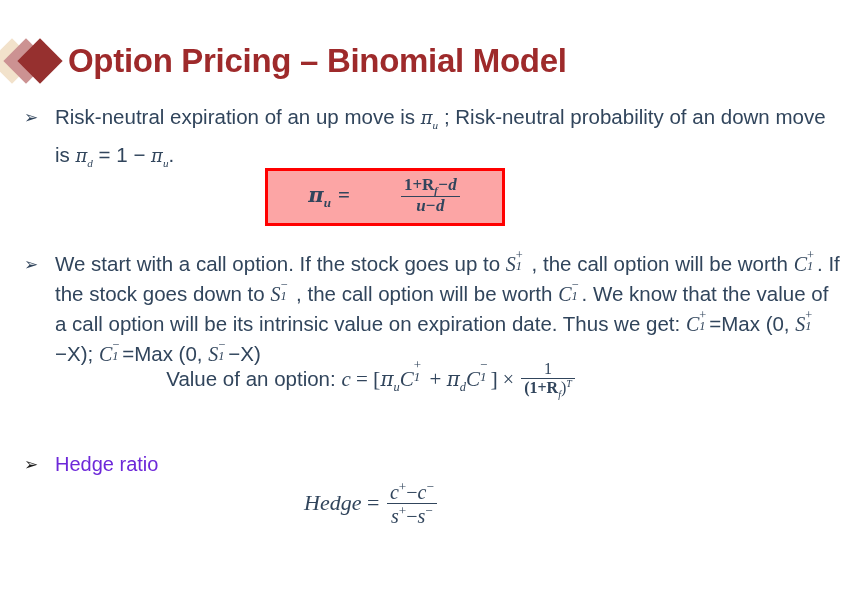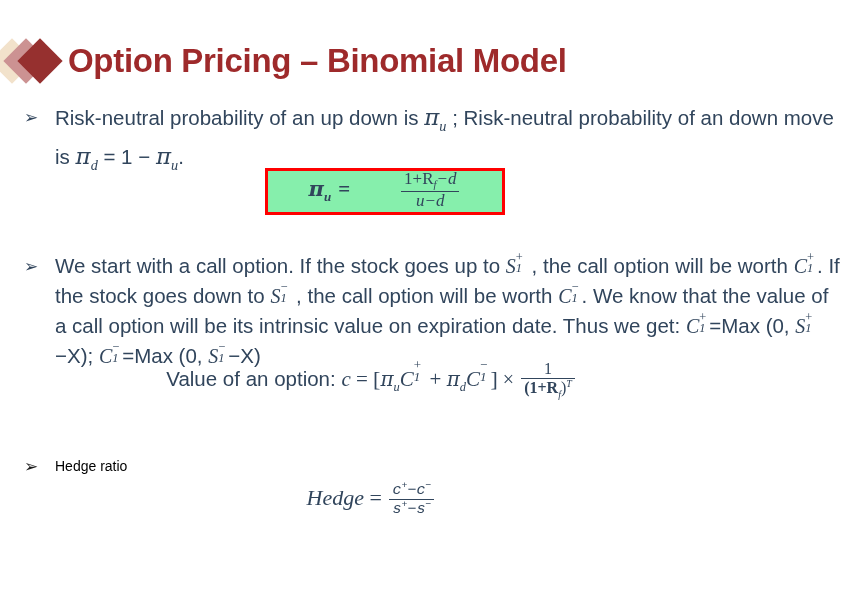--- a/index.html
+++ b/index.html
@@ -78,59 +78,59 @@
   .bullet-mark.dark { color: #1a1a1a; }
 
   .bullet-text {
     flex: 1 1 auto;
     font-family: "Liberation Sans", sans-serif;
     font-size: 20.5px;
     line-height: 30px;
     color: #31455c;
     text-align: left;
   }
-  .bullet-text.plain { color: #000000; font-size: 14px; }
+  .bullet-text.plain { color: #6d28d9; font-size: 20px; }
 
   
   .mi {
     font-family: "Liberation Serif", serif;
     font-style: italic;
     font-size: 20px;
   }
   .mi-b {
     font-family: "Liberation Serif", serif;
     font-style: italic;
     font-size: 20px;
     font-weight: bold;
   }
   .pi {
     font-family: "DejaVu Serif", serif;
     font-style: italic;
-    font-size: 23px;
+    font-size: 18px;
   }
   sub.s, sup.s {
     font-size: 0.62em;
     font-style: italic;
     font-family: "Liberation Serif", serif;
   }
   sup.sgn { font-size: 0.66em; font-style: normal; }
   .updn { position: relative; display: inline-block; }
   .updn > .p { position: absolute; left: 0; top: -0.72em; font-size: 0.62em; font-style: normal;}
   .updn > .b { position: absolute; left: 0; top: 0.18em; font-size: 0.62em; font-style: italic;}
 
   
   .formula-box {
     position: absolute;
     left: 265px;
     top: 168px;
     width: 240px;
-    height: 47px;
+    height: 58px;
     border: 3px solid #ff0000;
     box-sizing: border-box;
-    background: #86efac;
+    background: #fca5a5;
     display: flex;
     align-items: center;
     justify-content: center;
   }
 
   
   .frac {
     display: inline-flex;
     flex-direction: column;
     vertical-align: middle;
@@ -178,51 +178,51 @@
     <span class="dia dia-2"></span>
     <span class="dia dia-3"></span>
   </div>
   <div class="slide-title">Option Pricing – Binomial Model</div>
 </div>
 
 <div class="body">
 
   <div class="bullet-row" style="margin-top:6px;">
     <div class="bullet-mark">➢</div>
-    <div class="bullet-text"><span>Risk-neutral probability of an up down is </span><span class="pi"><span>π</span><sub class="s">u</sub></span><span> ; Risk-neutral probability of an down move is </span><span class="pi"><span>π</span><sub class="s">d</sub></span><span> = 1 − </span><span class="pi"><span>π</span><sub class="s">u</sub></span><span>.</span></div>
+    <div class="bullet-text"><span>Risk-neutral expiration of an up move is </span><span class="pi"><span>π</span><sub class="s">u</sub></span><span> ; Risk-neutral probability of an down move is </span><span class="pi"><span>π</span><sub class="s">d</sub></span><span> = 1 − </span><span class="pi"><span>π</span><sub class="s">u</sub></span><span>.</span></div>
   </div>
 
   <div style="height:72px;"></div>
 
   <div class="bullet-row">
     <div class="bullet-mark">➢</div>
     <div class="bullet-text"><span>We start with a call option. If the stock goes up to </span><span class="mi">S<span class="updn"><span class="p">+</span><span class="b">1</span><span style="visibility:hidden">1</span></span></span><span> , the call option will be worth </span><span class="mi">C<span class="updn"><span class="p">+</span><span class="b">1</span><span style="visibility:hidden">1</span></span></span><span>. If the stock goes down to </span><span class="mi">S<span class="updn"><span class="p">−</span><span class="b">1</span><span style="visibility:hidden">1</span></span></span><span> , the call option will be worth </span><span class="mi">C<span class="updn"><span class="p">−</span><span class="b">1</span><span style="visibility:hidden">1</span></span></span><span>. We know that the value of a call option will be its intrinsic value on expiration date. Thus we get: </span><span class="mi">C<span class="updn"><span class="p">+</span><span class="b">1</span><span style="visibility:hidden">1</span></span></span><span>=Max (0, </span><span class="mi">S<span class="updn"><span class="p">+</span><span class="b">1</span><span style="visibility:hidden">1</span></span></span><span>−X); </span><span class="mi">C<span class="updn"><span class="p">−</span><span class="b">1</span><span style="visibility:hidden">1</span></span></span><span>=Max (0, </span><span class="mi">S<span class="updn"><span class="p">−</span><span class="b">1</span><span style="visibility:hidden">1</span></span></span><span>−X)</span></div>
   </div>
 
   <div style="height:56px;"></div>
 
   <div class="bullet-row" style="margin-top:24px;">
     <div class="bullet-mark dark">➢</div>
     <div class="bullet-text plain">Hedge ratio</div>
   </div>
 
 </div>
 
 <div class="formula-box">
-  <span class="eqn-line" style="font-size:21px;"><span class="mi-b" style="font-family:'DejaVu Serif',serif;font-size:21px;"><span>π</span><sub class="s">u</sub></span><span style="font-weight:bold;padding:0 7px;font-size:21px;">=</span><span class="frac" style="font-size:17px;font-weight:normal;margin-left:44px;">
+  <span class="eqn-line" style="font-size:21px;"><span class="mi-b" style="font-family:'DejaVu Serif',serif;font-size:21px;"><span>π</span><sub class="s">u</sub></span><span style="font-weight:bold;padding:0 7px;font-size:21px;">=</span><span class="frac" style="font-size:17px;font-weight:bold;margin-left:44px;">
         <span class="num"><span style="font-style:normal;">1+R</span><sub class="s">f</sub><span style="font-style:italic;">−d</span></span>
         <span class="den" style="font-style:italic;">u−d</span>
       </span></span>
 </div>
 
 <div class="center-eqn" style="top:362px;">
   <span class="voo-label">Value of an option: </span><span class="mi" style="font-size:21px;">c</span><span class="mi" style="font-style:normal;font-size:21px;"> = </span><span class="mi" style="font-style:normal;font-size:22px;">[</span><span class="pi" style="font-size:20px;"><span>π</span><sub class="s">u</sub></span><span class="mi" style="font-size:21px;"><span>C</span><span class="updn"><span class="p">+</span><span class="b">1</span><span style="visibility:hidden">1</span></span></span><span class="mi" style="font-style:normal;font-size:21px;"> + </span><span class="pi" style="font-size:20px;"><span>π</span><sub class="s">d</sub></span><span class="mi" style="font-size:21px;"><span>C</span><span class="updn"><span class="p">−</span><span class="b">1</span><span style="visibility:hidden">1</span></span></span><span class="mi" style="font-style:normal;font-size:22px;">]</span><span class="mi" style="font-style:normal;font-size:20px;"> × </span><span class="frac" style="font-family:'Liberation Serif',serif;font-size:16px;">
       <span class="num" style="font-style:normal;">1</span>
       <span class="den"><span style="font-style:normal;font-weight:bold;">(1+R</span><sub class="s">f</sub><span style="font-style:normal;">)</span><sup class="s">T</sup></span>
     </span>
 </div>
 
 <div class="center-eqn" style="top:482px;">
-  <span class="delta-eqn"><span>Hedge</span><span style="font-style:normal;"> = </span><span class="frac" style="font-size:15px;font-family:Liberation Mono, monospace;">
+  <span class="delta-eqn"><span>Hedge</span><span style="font-style:normal;"> = </span><span class="frac" style="font-size:20px;">
         <span class="num"><span>c</span><sup class="sgn">+</sup><span style="font-style:normal;">−</span><span>c</span><sup class="sgn">−</sup></span>
         <span class="den"><span>s</span><sup class="sgn">+</sup><span style="font-style:normal;">−</span><span>s</span><sup class="sgn">−</sup></span>
       </span></span>
 </div>
 
 </body></html>

